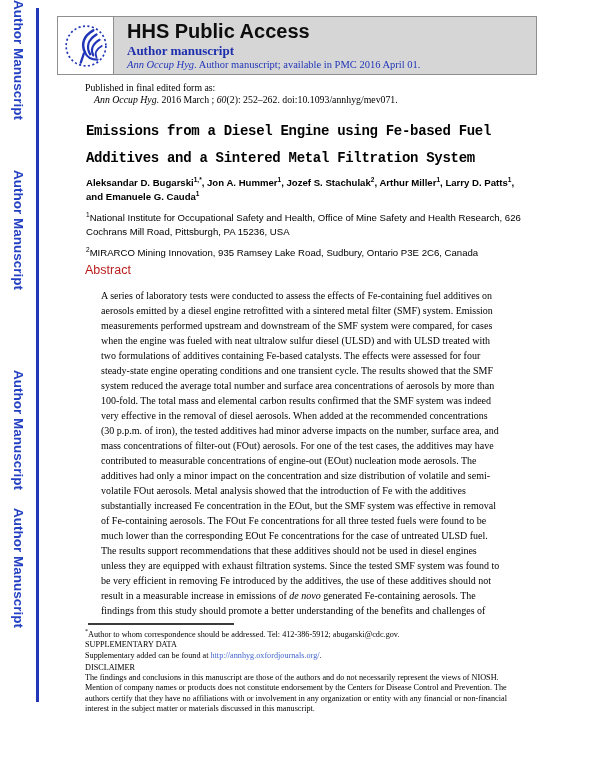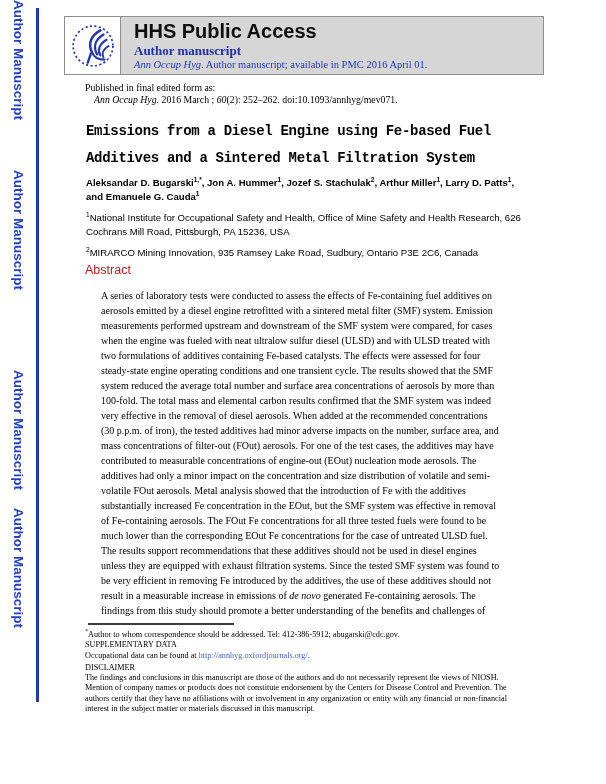--- a/index.html
+++ b/index.html
@@ -9,21 +9,21 @@
   }
   
   .wm-line{position:absolute;left:36px;top:8px;width:3px;height:694px;background:#2136b8;}
   .wm{
     position:absolute;left:-50px;width:136px;height:16px;text-align:center;
     transform:rotate(90deg);transform-origin:center;white-space:nowrap;
     font-family:"Liberation Sans",sans-serif;font-weight:bold;font-size:13.5px;color:#2441c1;
   }
   
   .hdr{position:absolute;left:57px;top:16px;width:480px;height:59px;background:#d6d6d6;
-       border:1px solid #8f8f8f;display:flex;box-sizing:border-box;margin-left:7px;}
+       border:1px solid #8f8f8f;display:flex;box-sizing:border-box;}
   .logo-box{width:56px;height:100%;background:#ffffff;border-right:1px solid #8f8f8f;
             display:flex;align-items:center;justify-content:center;box-sizing:border-box;}
   .hdr-text{padding:3px 0 0 13px;}
   .hdr-title{font-family:"Liberation Sans",sans-serif;font-weight:bold;font-size:20px;
              color:#0d0d0d;line-height:22px;}
   .hdr-sub{font-family:"Liberation Serif",serif;font-weight:bold;font-size:13px;
            color:#1e2fae;line-height:15px;margin-top:1px;}
   .hdr-journal{font-family:"Liberation Serif",serif;font-size:10.5px;color:#2136b8;line-height:13px;}
   .it{font-style:italic;}
   
@@ -97,18 +97,18 @@
   <p class="affil affil-1"><sup>1</sup><span>National Institute for Occupational Safety and Health, Office of Mine Safety and Health Research, 626 Cochrans Mill Road, Pittsburgh, PA 15236, USA</span></p>
   <p class="affil affil-2"><sup>2</sup><span>MIRARCO Mining Innovation, 935 Ramsey Lake Road, Sudbury, Ontario P3E 2C6, Canada</span></p>
 
   <h2 class="abs-h">Abstract</h2>
   <div class="abs-body"><span>A series of laboratory tests were conducted to assess the effects of Fe-containing fuel additives on aerosols emitted by a diesel engine retrofitted with a sintered metal filter (SMF) system. Emission measurements performed upstream and downstream of the SMF system were compared, for cases when the engine was fueled with neat ultralow sulfur diesel (ULSD) and with ULSD treated with two formulations of additives containing Fe-based catalysts. The effects were assessed for four steady-state engine operating conditions and one transient cycle. The results showed that the SMF system reduced the average total number and surface area concentrations of aerosols by more than 100-fold. The total mass and elemental carbon results confirmed that the SMF system was indeed very effective in the removal of diesel aerosols. When added at the recommended concentrations (30 p.p.m. of iron), the tested additives had minor adverse impacts on the number, surface area, and mass concentrations of filter-out (FOut) aerosols. For one of the test cases, the additives may have contributed to measurable concentrations of engine-out (EOut) nucleation mode aerosols. The additives had only a minor impact on the concentration and size distribution of volatile and semi-volatile FOut aerosols. Metal analysis showed that the introduction of Fe with the additives substantially increased Fe concentration in the EOut, but the SMF system was effective in removal of Fe-containing aerosols. The FOut Fe concentrations for all three tested fuels were found to be much lower than the corresponding EOut Fe concentrations for the case of untreated ULSD fuel. The results support recommendations that these additives should not be used in diesel engines unless they are equipped with exhaust filtration systems. Since the tested SMF system was found to be very efficient in removing Fe introduced by the additives, the use of these additives should not result in a measurable increase in emissions of </span><span class="it">de novo</span><span> generated Fe-containing aerosols. The findings from this study should promote a better understanding of the benefits and challenges of</span></div>
 
   <div class="fn-sep"></div>
   <div class="fn">
     <div><sup>*</sup><span>Author to whom correspondence should be addressed. Tel: 412-386-5912; abugarski@cdc.gov.</span></div>
     <div>SUPPLEMENTARY DATA</div>
-    <div><span>Occupational data can be found at </span><a href="#" class="link">http://annhyg.oxfordjournals.org/</a><span>.</span></div>
+    <div><span>Supplementary added can be found at </span><a href="#" class="link">http://annhyg.oxfordjournals.org/</a><span>.</span></div>
     <div class="blk">DISCLAIMER</div>
     <div>The findings and conclusions in this manuscript are those of the authors and do not necessarily represent the views of NIOSH. Mention of company names or products does not constitute endorsement by the Centers for Disease Control and Prevention. The authors certify that they have no affiliations with or involvement in any organization or entity with any financial or non-financial interest in the subject matter or materials discussed in this manuscript.</div>
   </div>
 
 </div>
 
 </body></html>

